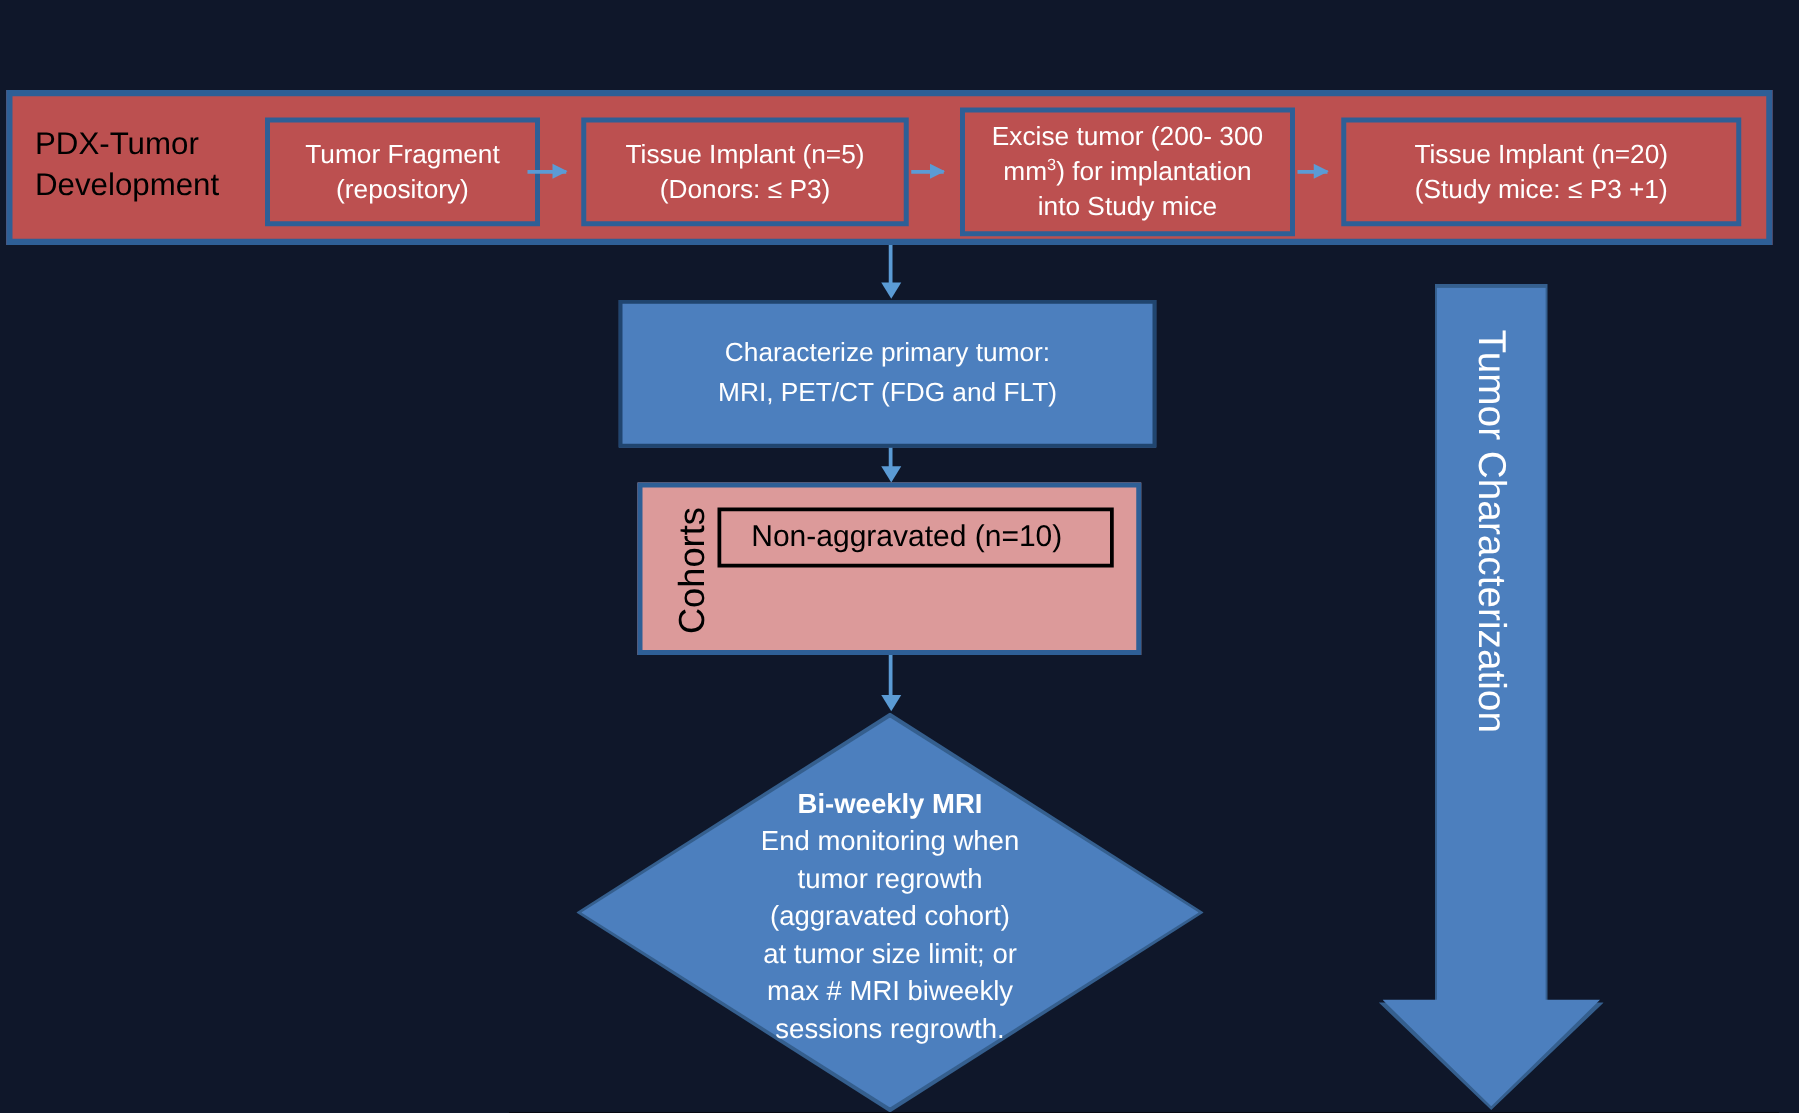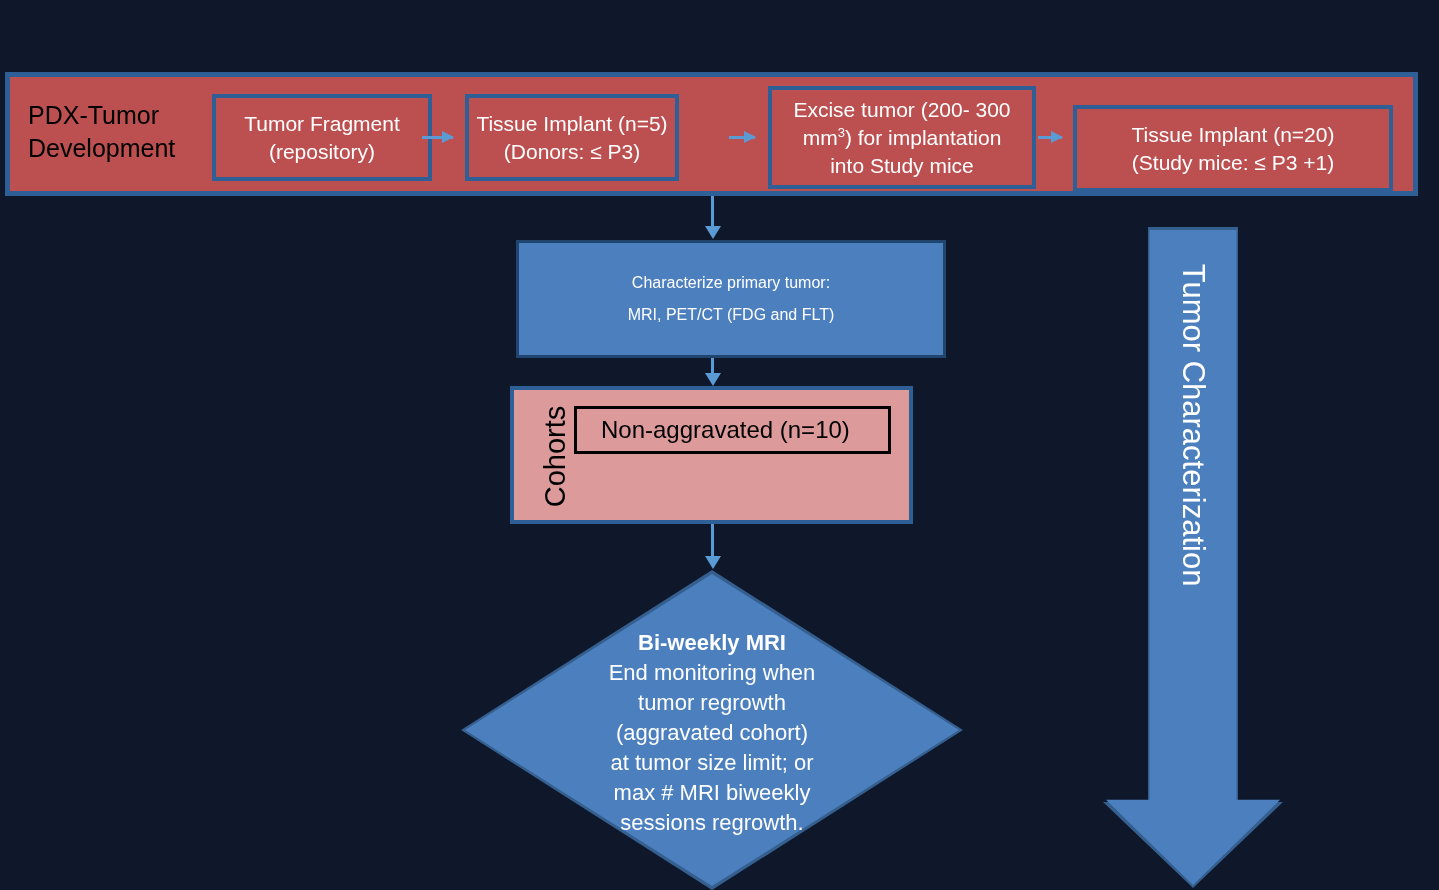--- a/index.html
+++ b/index.html
@@ -46,23 +46,23 @@
     color: #ffffff;
     display: flex;
     align-items: center;
     justify-content: center;
     text-align: center;
     font-size: 21px;
     line-height: 28px;
     padding: 2px 6px;
   }
   #bbox1 { left: 212px; top: 94px;  width: 220px; height: 87px; }
-  #bbox2 { left: 465px; top: 94px;  width: 214px; height: 87px; }
+  #bbox2 { left: 465px; top: 94px;  width: 262px; height: 87px; }
   #bbox3 { left: 768px; top: 86px;  width: 268px; height: 103px; }
-  #bbox4 { left: 1073px; top: 94px; width: 320px; height: 87px; margin-top: 11px; }
+  #bbox4 { left: 1073px; top: 94px; width: 320px; height: 87px; }
 
   .banner-arrow {
     position: absolute;
     height: 3px;
     background: #5b9bd5;
     top: 136px;
   }
   .banner-arrow::after {
     content: "";
     position: absolute;
@@ -93,33 +93,33 @@
     border-right: 8px solid transparent;
     border-top: 13px solid #5b9bd5;
   }
   #vconn1 { left: 711px; top: 196px; height: 31px; }
   #vconn2 { left: 711px; top: 358px; height: 16px; }
   #vconn3 { left: 711px; top: 524px; height: 33px; }
 
   
   #char-box {
     position: absolute;
-    left: 516px;
+    left: 495px;
     top: 240px;
     width: 430px;
     height: 118px;
     background: #4c7fbe;
     border: 3px solid #20456f;
     box-sizing: border-box;
     color: #ffffff;
     display: flex;
     align-items: center;
     justify-content: center;
     text-align: center;
-    font-size: 16px;
+    font-size: 21px;
     line-height: 32px;
   }
 
   
   #cohorts-box {
     position: absolute;
     left: 510px;
     top: 386px;
     width: 403px;
     height: 138px;

